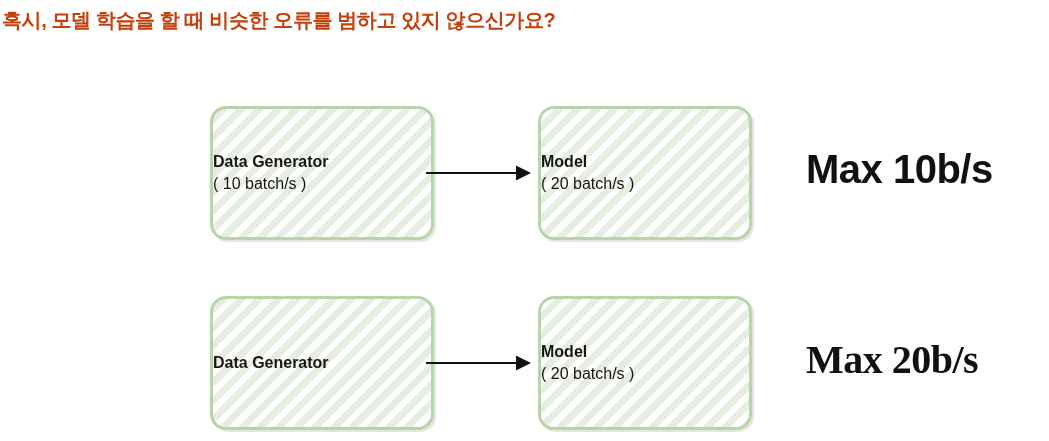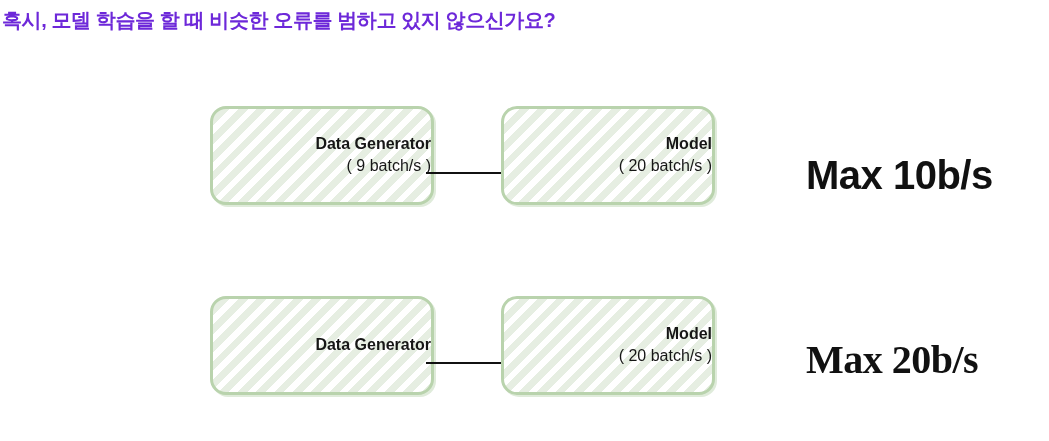--- a/index.html
+++ b/index.html
@@ -22,21 +22,21 @@
   
   .slide-title {
     position: absolute;
     left: 2px;
     top: 6px;
     width: 1040px;
     font-size: 20px;
     font-weight: 700;
     letter-spacing: -0.4px;
     line-height: 28px;
-    color: #6d28d9;
+    color: #c2410c;
     white-space: nowrap;
   }
 
   
   .diagram {
     position: absolute;
     left: 0;
     top: 0;
     width: 1049px;
     height: 441px;
@@ -48,45 +48,45 @@
     width: 1049px;
     height: 134px;
   }
   .flow-row.row-1 { top: 106px; }
   .flow-row.row-2 { top: 296px; }
 
   
   .node-box {
     position: absolute;
     top: 0;
-    height: 99px;
+    height: 134px;
     box-sizing: border-box;
     border: 3px solid #b9d3ad;
     border-radius: 16px;
     background-color: #ffffff;
     background-image: repeating-linear-gradient(
         -45deg,
         #e6eee2 0px,
         #e6eee2 7px,
         #ffffff 7px,
         #ffffff 13px
       );
     display: flex;
     flex-direction: column;
-    align-items: flex-end;
+    align-items: flex-start;
     justify-content: center;
     box-shadow: 2px 2px 0 rgba(185, 211, 173, 0.45);
   }
 
   .node-box.generator {
     left: 210px;
     width: 224px;
   }
   .node-box.model {
-    left: 501px;
+    left: 538px;
     width: 214px;
   }
 
   .node-title {
     font-size: 16px;
     font-weight: 700;
     line-height: 20px;
     color: #161616;
     text-align: center;
     position: relative;
@@ -119,35 +119,35 @@
     position: absolute;
     left: 806px;
     width: 240px;
     font-size: 40px;
     font-weight: 700;
     letter-spacing: -0.5px;
     line-height: 46px;
     color: #111111;
     white-space: nowrap;
   }
-  .max-label.row-1 { top: 152px; }
+  .max-label.row-1 { top: 146px; }
   .max-label.row-2 { top: 337px; font-family: Liberation Serif, serif; }
 </style>
 </head>
 <body>
 
 <div class="slide-title">혹시, 모델 학습을 할 때 비슷한 오류를 범하고 있지 않으신가요?</div>
 
 <div class="diagram">
 
   <div class="flow-row row-1">
 
     <div class="node-box generator">
       <div class="node-title">Data Generator</div>
-      <div class="node-rate">( 9 batch/s )</div>
+      <div class="node-rate">( 10 batch/s )</div>
     </div>
 
     <div class="flow-arrow">
       <svg width="110" height="24" viewBox="0 0 110 24" xmlns="http://www.w3.org/2000/svg">
         <line x1="0" y1="12" x2="92" y2="12" stroke="#111111" stroke-width="2"></line>
         <polygon points="90,4.5 105,12 90,19.5" fill="#111111"></polygon>
       </svg>
     </div>
 
     <div class="node-box model">

